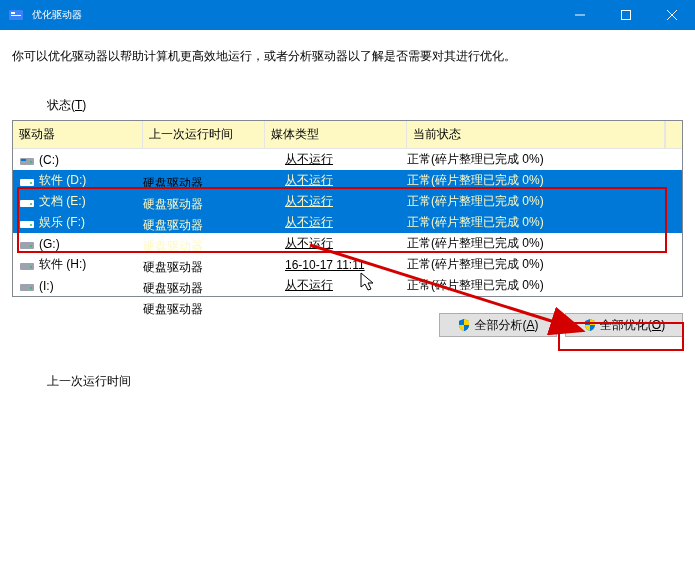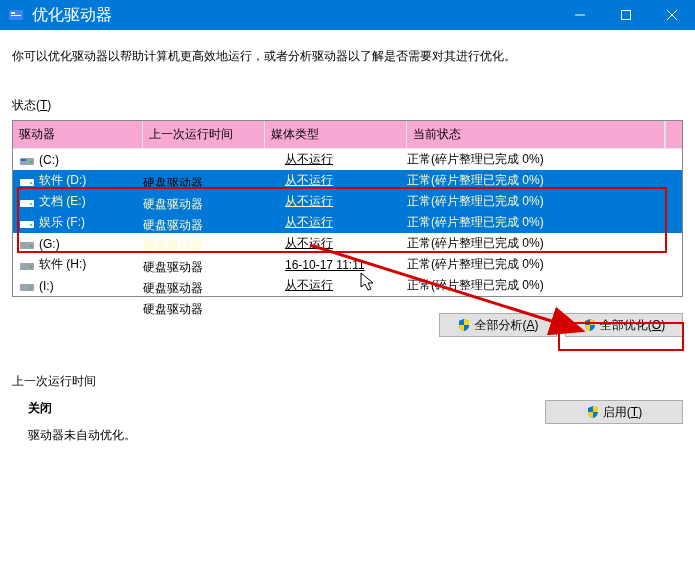--- a/index.html
+++ b/index.html
@@ -1,29 +1,29 @@
 <!DOCTYPE html>
 <html><head>
 <meta charset="utf-8">
 <style>
 * { margin: 0; padding: 0; box-sizing: border-box; font-family: "Microsoft YaHei", "Segoe UI", sans-serif; }
 body { background: #fff; width: 695px; height: 568px; position: relative; overflow: hidden; }
 
-.titlebar { height: 30px; background: #0078d7; display: flex; align-items: center; color: #fff; font-size: 16px; }
+.titlebar { height: 30px; background: #0078d7; display: flex; align-items: center; color: #fff; font-size: 10px; }
 .titlebar .icon { width: 16px; height: 16px; margin: 0 8px; }
 .titlebar .title { flex: 1; }
 .titlebar .ctrl { width: 46px; height: 30px; display: flex; align-items: center; justify-content: center; }
 
 .content { padding: 18px 12px; font-size: 12px; color: #000; }
 .desc { margin-bottom: 32px; }
 
-.section-label { margin-bottom: 6px; }
+.section-label { margin-bottom: 6px; margin-left: 35px; }
 
 .drives-box { border: 1px solid #828790; }
-.drives-header { display: flex; background: #f9a8d4; border-bottom: 1px solid #e5e5e5; }
+.drives-header { display: flex; background: #fef9c3; border-bottom: 1px solid #e5e5e5; }
 .drives-header .col { padding: 5px 6px; font-size: 12px; border-right: 1px solid #e5e5e5; }
 .drives-header .spacer { width: 17px; border-left: 1px solid #e5e5e5; }
 .col-drive { width: 130px; }
 .col-media { width: 142px; }
 .col-last { width: 122px; }
 .col-status { flex: 1; }
 
 .drives-body { position: relative; }
 .drive-row { display: flex; align-items: center; height: 21px; font-size: 12px; padding-left: 6px; }
 .drive-row.selected { background: #0078d7; color: #fef9c3; }
@@ -221,34 +221,20 @@
             <path d="M7 7 L7 13 C4.5 12.5 2 10 2 7 Z" fill="#ffd400"></path>
           </svg>
       </span>
       <span>全部优化(<span class="underline-letter">O</span>)</span>
     </button>
   </div>
 
   <div class="scheduled-section">
     <p class="section-label">上一次运行时间</p>
     <div class="scheduled-row">
-      <div class="scheduled-text">
-        <p class="line1">关闭</p>
-        <p>驱动器未自动优化。</p>
-      </div>
-      <button class="btn" style="min-width:138px">
-        <span class="shield">
-          <svg viewBox="0 0 14 14">
-              <path d="M7 1 L12 3 V7 C12 10 9.5 12.5 7 13 C4.5 12.5 2 10 2 7 V3 Z" fill="#0078d7"></path>
-              <path d="M7 1 L12 3 V7 L7 7 Z" fill="#ffd400"></path>
-              <path d="M7 7 L7 13 C4.5 12.5 2 10 2 7 Z" fill="#ffd400"></path>
-            </svg>
-        </span>
-        <span>启用(<span class="underline-letter">T</span>)</span>
-      </button>
     </div>
   </div>
 </div>
 
 <div class="red-box-1"></div>
 <div class="red-box-2"></div>
 
 <svg class="arrow-svg" width="320" height="120">
   <defs>
     <marker id="ah" markerWidth="12" markerHeight="10" refX="10" refY="5" orient="auto">

